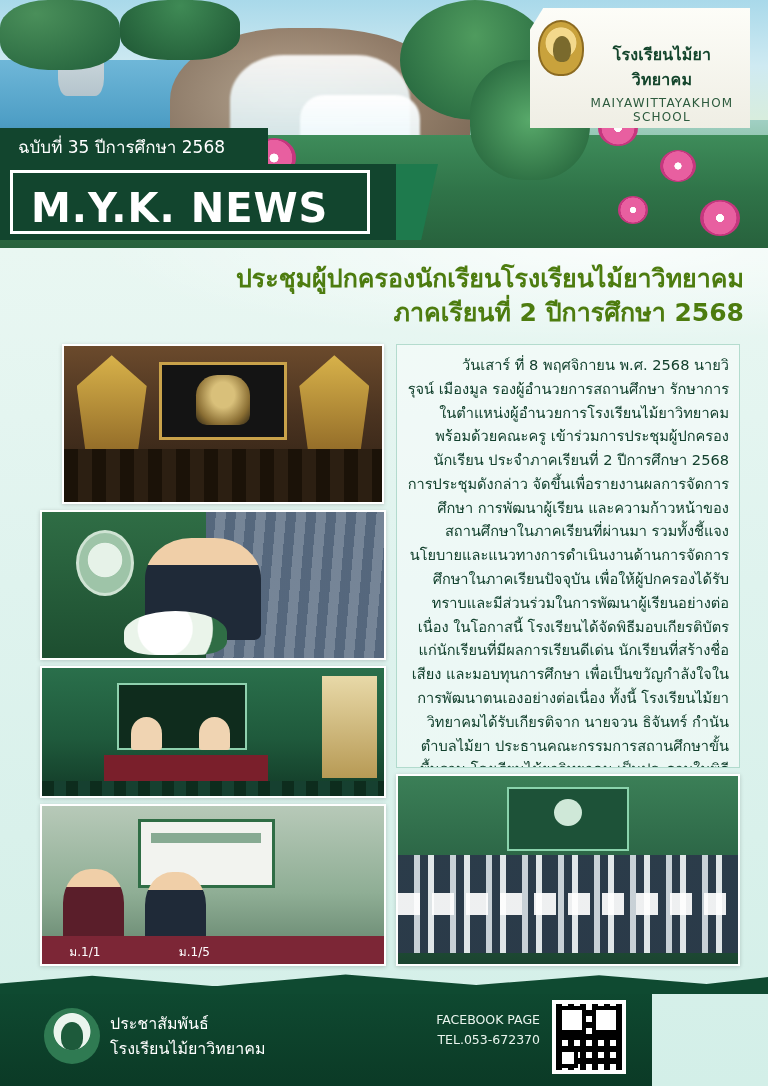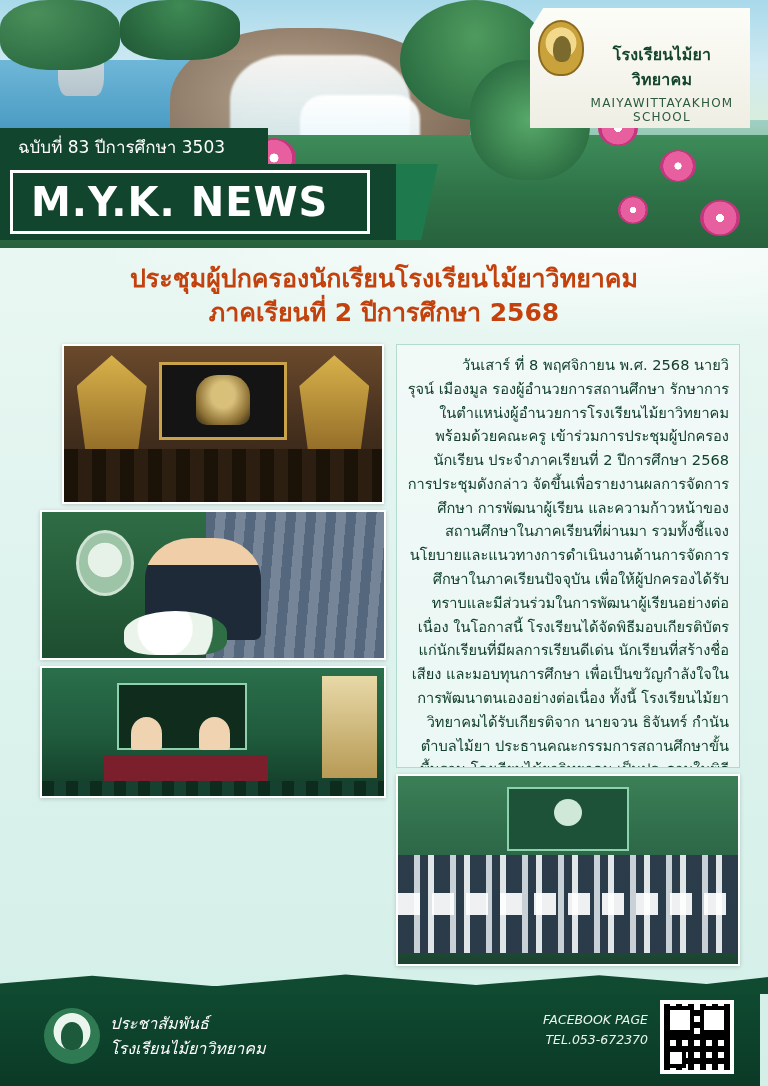--- a/index.html
+++ b/index.html
@@ -116,21 +116,21 @@
     font-size: 17px;
   }
   .masthead {
     position: absolute; left: 0; top: 164px; width: 396px; height: 76px;
     background: #12452e;
     display: flex; align-items: center;
   }
   .masthead-inner {
     margin: 6px 0 6px 10px; width: 360px; height: 64px;
     border: 3px solid #ffffff;
-    display: flex; align-items: center; padding-left: 18px;
+    display: flex; align-items: flex-end; padding-left: 18px;
   }
   .masthead-title {
     color: #ffffff; font-size: 40px; font-weight: bold; letter-spacing: 1px;
   }
   .mast-accent {
     position: absolute; left: 396px; top: 164px; width: 42px; height: 76px;
     background: #1e7a4d;
     clip-path: polygon(0 0, 100% 0, 60% 100%, 0 100%);
   }
 
@@ -140,21 +140,21 @@
     background: linear-gradient(180deg,#e9f7f2 0%,#dff3ee 40%,#d3efe8 100%);
   }
   .body-bg:before{
     content:""; position:absolute; left:0; top:0; width:768px; height:110px;
     background: radial-gradient(ellipse at 80% 0%, rgba(255,255,255,.75), rgba(255,255,255,0) 60%);
   }
 
   
   .headline {
     position: absolute; left: 24px; top: 262px; width: 720px;
-    text-align: center; color: #c2410c;
+    text-align: right; color: #4d7c0f;
   }
   .headline .l1 { font-size: 25px; font-weight: bold; line-height: 1.35; }
   .headline .l2 { font-size: 25px; font-weight: bold; line-height: 1.35; }
 
   
   .article {
     position: absolute; left: 396px; top: 344px; width: 344px; height: 424px;
     background: rgba(255,255,255,.45);
     border: 1px solid rgba(120,190,165,.5);
     padding: 8px 10px;
@@ -217,24 +217,23 @@
   .ph5-bg { position:absolute; inset:0; background: linear-gradient(180deg,#3b7f57 0%,#2a6344 50%,#1b4430 100%); }
   .ph5-banner { position:absolute; left:32%; top:6%; width:36%; height:34%; background:#1d5238; border:2px solid #8ad3ac; }
   .ph5-banner:after{content:"";position:absolute;left:38%;top:16%;width:24%;height:46%;border-radius:50%;background:#cfe8d8;}
   .ph5-row { position:absolute; left:0; bottom:6%; width:100%; height:52%;
     background: repeating-linear-gradient(90deg,#2b3a4a 0 16px,#cfd6dd 16px 22px, #2b3a4a 22px 30px, #e8ecef 30px 36px); opacity:.96; }
   .ph5-certs { position:absolute; left:0; bottom:26%; width:100%; height:12%;
     background: repeating-linear-gradient(90deg, rgba(255,255,255,.92) 0 22px, rgba(255,255,255,0) 22px 34px); }
 
   
   .footer {
-    position: absolute; left: 0; top: 986px; width: 760px; height: 100px;
+    position: absolute; left: 0; top: 986px; width: 652px; height: 100px;
     background: linear-gradient(180deg,#0f4a31 0%,#0b3a26 100%);
     color: #ffffff;
-    font-style: italic;
   }
   .footer-wave {
     position: absolute; left: 0; top: -18px; width: 768px; height: 26px;
     background: #0f4a31;
     clip-path: polygon(0 60%, 12% 30%, 28% 70%, 45% 25%, 62% 65%, 78% 28%, 92% 62%, 100% 35%, 100% 100%, 0 100%);
   }
   .f-seal {
     position: absolute; left: 44px; top: 22px; width: 56px; height: 56px;
     border-radius: 50%;
     background: radial-gradient(circle at 50% 42%, #eaf5ee 0 42%, #2f7a52 44% 100%);
@@ -299,21 +298,21 @@
     <div class="flower-pink fl4"></div>
     <div class="flower-pink fl5"></div>
 
     <div class="plaque">
       <div class="plaque-seal"></div>
       <div class="plaque-th">โรงเรียนไม้ยาวิทยาคม</div>
       <div class="plaque-en">MAIYAWITTAYAKHOM SCHOOL</div>
     </div>
   </div>
 
-  <div class="issue-bar">ฉบับที่ 83 ปีการศึกษา 3503</div>
+  <div class="issue-bar">ฉบับที่ 35 ปีการศึกษา 2568</div>
   <div class="masthead">
     <div class="masthead-inner">
       <span class="masthead-title">M.Y.K. NEWS</span>
     </div>
   </div>
   <div class="mast-accent"></div>
 
   <div class="body-bg"></div>
 
   <div class="headline">
@@ -344,20 +343,29 @@
   <div class="photo p-stage">
     <div class="ph3-bg"></div>
     <div class="ph3-screen"></div>
     <div class="ph3-mural"></div>
     <div class="ph3-p1"></div>
     <div class="ph3-p2"></div>
     <div class="ph3-table"></div>
     <div class="ph3-chairs"></div>
   </div>
 
+  <div class="photo p-table">
+    <div class="ph4-bg"></div>
+    <div class="ph4-screen"></div>
+    <div class="ph4-w1"></div>
+    <div class="ph4-w2"></div>
+    <div class="ph4-cloth"></div>
+    <div class="ph4-tag1">ม.1/1</div>
+    <div class="ph4-tag2">ม.1/5</div>
+  </div>
 
   <div class="photo p-group">
     <div class="ph5-bg"></div>
     <div class="ph5-banner"></div>
     <div class="ph5-row"></div>
     <div class="ph5-certs"></div>
   </div>
 
   <div class="footer">
     <div class="footer-wave"></div>

